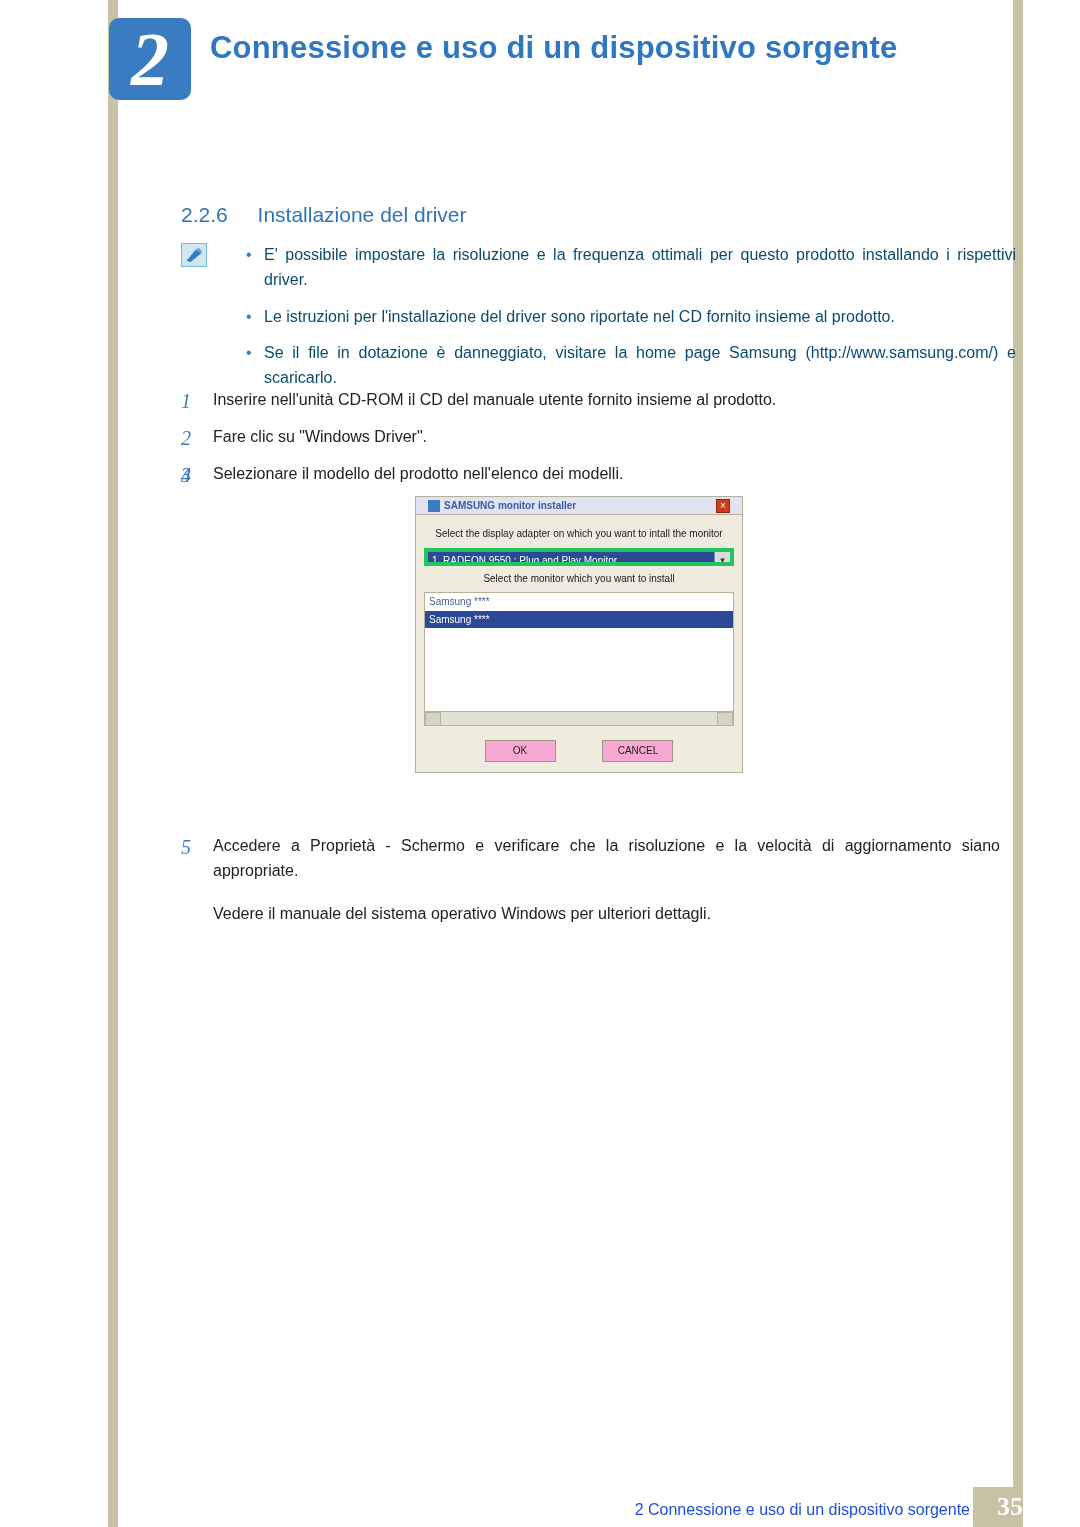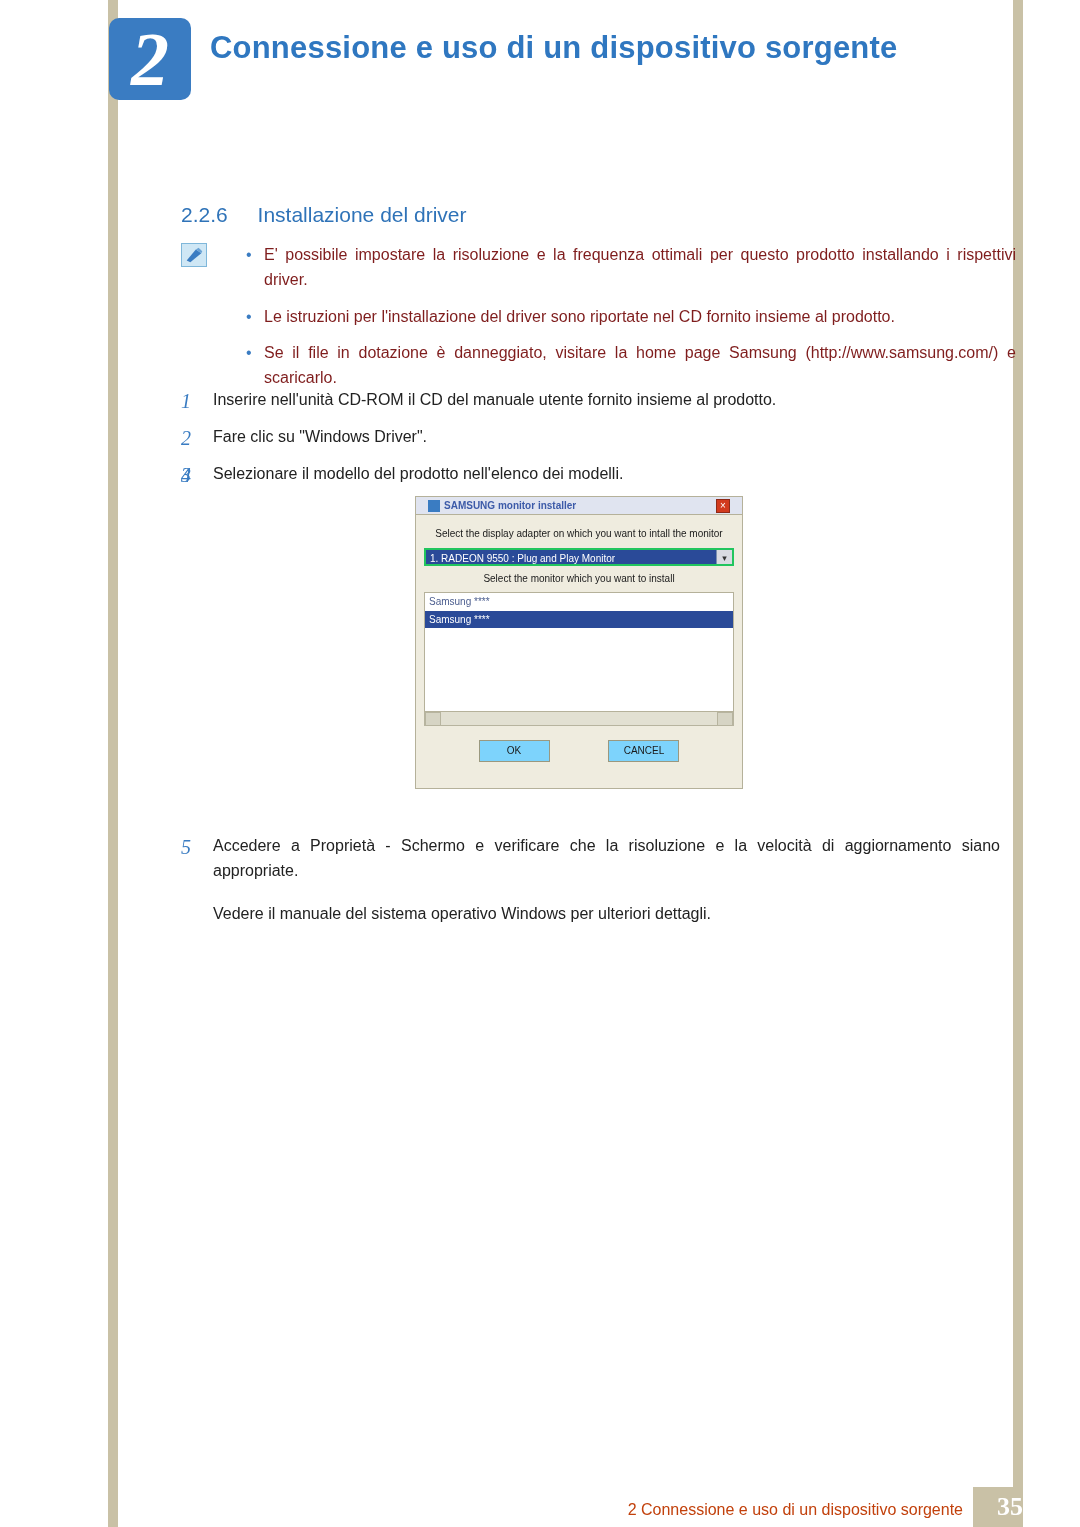--- a/index.html
+++ b/index.html
@@ -72,21 +72,21 @@
   }
   .note-icon svg { width: 100%; height: 100%; }
 
   .note-list {
     position: absolute;
     left: 238px; top: 243px;
     right: 64px;
     list-style: none;
     font-size: 16px;
     line-height: 1.55;
-    color: #7f1d1d;
+    color: #0c4a6e;
   }
   .note-list li {
     position: relative;
     padding-left: 26px;
     margin-bottom: 12px;
     text-align: justify;
   }
   .note-list li::before {
     content: "\2022";
     position: absolute;
@@ -149,29 +149,29 @@
   }
   .installer-titlebar .close-btn {
     width: 14px; height: 14px;
     background: #d23a1e;
     border: 1px solid #8e2a18;
     color: #fff;
     font-size: 10px;
     line-height: 12px;
     text-align: center;
   }
-  .installer-body { padding: 6px 8px 26px 8px; }
+  .installer-body { padding: 6px 8px 10px 8px; }
   .installer-body .lbl {
     text-align: center;
     margin: 5px 0 6px 0;
     font-size: 10px;
   }
   .installer-body .dropdown {
     display: flex;
-    border: 2px solid #22c55e;
+    border: 4px solid #22c55e;
     height: 18px;
     background: #2a4a98;
     color: #fff;
   }
   .installer-body .dropdown .dd-text {
     flex: 1;
     padding: 2px 4px;
     font-size: 10px;
     line-height: 14px;
     overflow: hidden;
@@ -219,24 +219,24 @@
   .installer-body .hscroll::before { left: 0; }
   .installer-body .hscroll::after  { right: 0; }
   .installer-body .btn-row {
     text-align: center;
     margin-top: 14px;
   }
   .installer-body .btn-row .btn {
     display: inline-block;
     width: 71px;
     border: 1px solid #9a987f;
-    background: #7dd3fc;
+    background: #f9a8d4;
     font-size: 10px;
     padding: 2px 0;
-    margin: 0 28px;
+    margin: 0 22px;
     text-align: center;
   }
 
   
   .step5 {
     position: absolute;
     left: 181px; top: 834px; right: 80px;
     font-size: 16px;
     line-height: 1.55;
     color: #222;
@@ -270,22 +270,22 @@
     background: #c9c1a6;
     color: #fff;
     font-size: 26px;
     font-weight: 700;
     text-align: right;
     line-height: 40px;
     font-family: Georgia, serif;
   }
   .footer .footer-text {
     position: absolute;
-    right: 117px; bottom: 8px;
-    color: #c2410c;
+    right: 110px; bottom: 8px;
+    color: #1d4ed8;
     font-size: 16px;
   }
 </style>
 </head>
 <body>
 
 <div class="strip-left"></div>
 <div class="strip-right"></div>
 
 <div class="chapter-badge">2</div>

